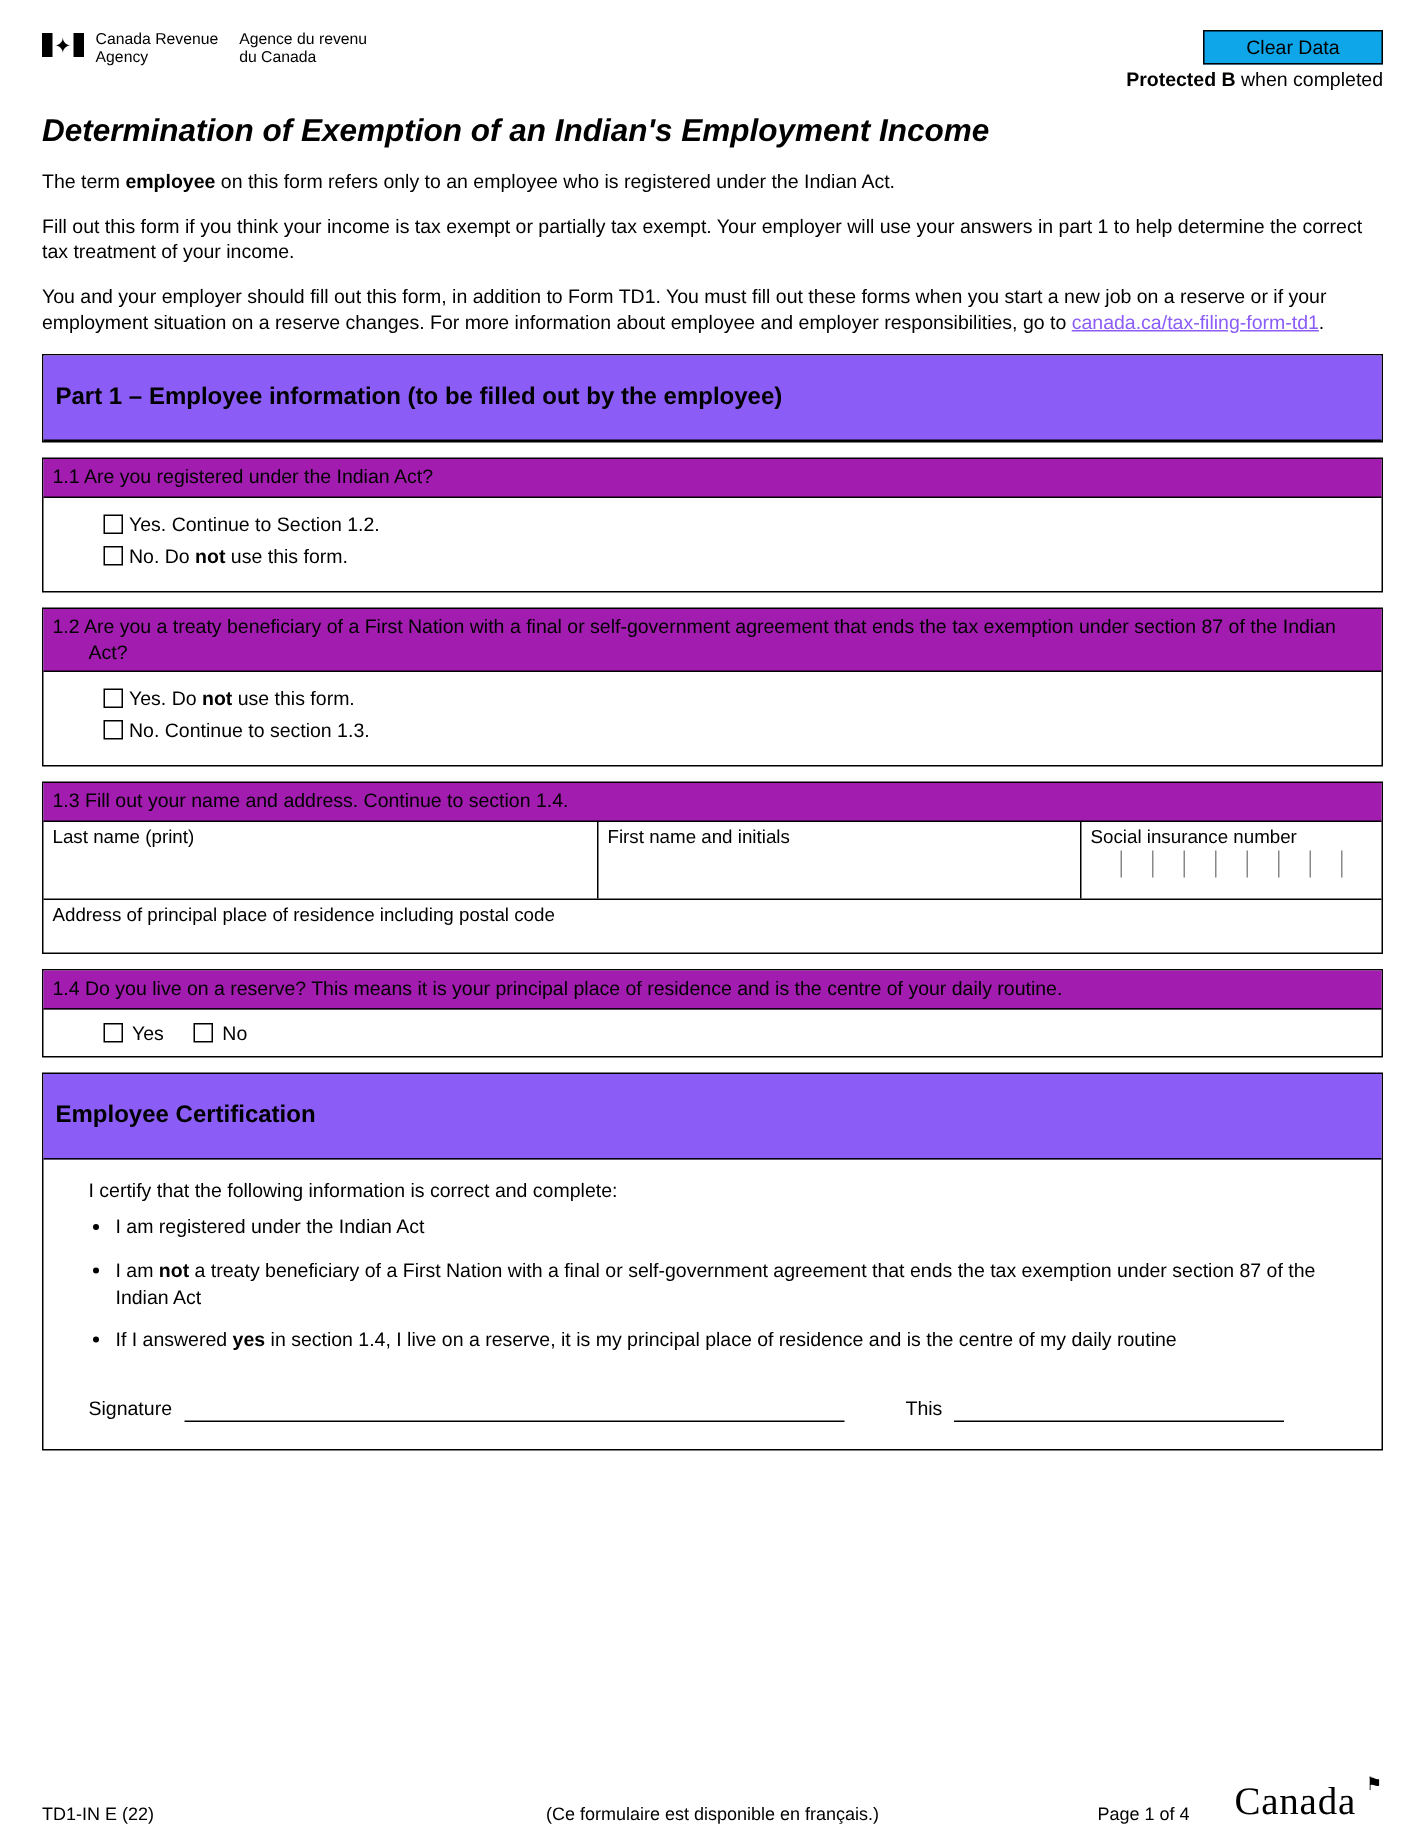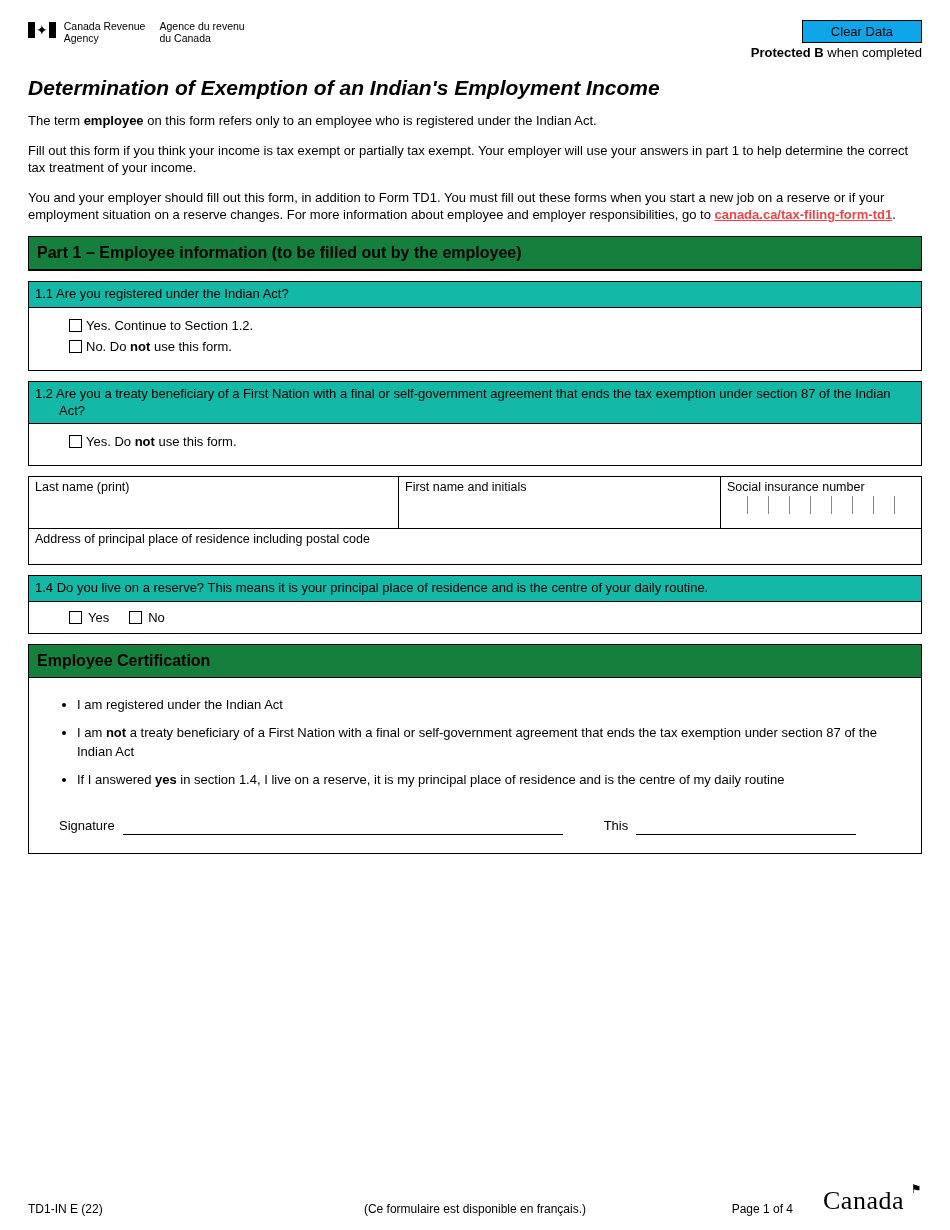--- a/index.html
+++ b/index.html
@@ -53,41 +53,41 @@
   .protected b { font-weight: bold; }
 
   h1.title {
     text-align: left;
     font-size: 21px;
     margin: 16px 0 12px 0;
     font-weight: bold;
     font-style: italic;
   }
   .intro p { margin: 0 0 12px 0; font-size: 13px; line-height: 1.35; }
-  a.link { color: #ef4444; font-weight: bold; text-decoration: underline; }
+  a.link { color: #8b5cf6; font-weight: normal; text-decoration: underline; }
 
   .section-box {
     border: 1.5px solid #000;
     margin-bottom: 10px;
   }
   .section-header {
-    background: #15803d;
+    background: #8b5cf6;
     border-bottom: 1.5px solid #000;
-    padding: 7px 8px;
+    padding: 19px 8px;
     font-weight: bold;
     font-size: 16px;
   }
   .section-header.small { font-size: 16px; }
 
   .q-block {
     border: 1px solid #000;
     margin-bottom: 10px;
   }
   .q-head {
-    background: #14b8a6;
+    background: #a21caf;
     border-bottom: 1px solid #000;
     padding: 4px 6px;
     font-size: 13px;
     line-height: 1.3;
   }
   .q-body {
     padding: 10px 12px 10px 40px;
     font-size: 13px;
   }
   .q-body .opt-row { display:flex; align-items:center; gap:4px; margin-bottom:6px; }
@@ -235,24 +235,29 @@
 
   <div class="q-block">
     <div class="q-head" style="padding-left:6px; text-indent:-0px;">
       <div style="padding-left:24px; text-indent:-24px;">1.2 Are you a treaty beneficiary of a First Nation with a final or self-government agreement that ends the tax exemption under section 87 of the Indian Act?</div>
     </div>
     <div class="q-body">
       <div class="opt-row">
         <span class="cb"></span>
         <span><span>Yes. Do </span><b>not</b><span> use this form.</span></span>
       </div>
+      <div class="opt-row">
+        <span class="cb"></span>
+        <span>No. Continue to section 1.3.</span>
+      </div>
     </div>
   </div>
 
   <div class="grid-13">
+    <div class="q-head">1.3 Fill out your name and address. Continue to section 1.4.</div>
     <div class="row-fields">
       <div class="f-last"><span>Last name (print)</span></div>
       <div class="f-first"><span>First name and initials</span></div>
       <div class="f-sin">
         <span>Social insurance number</span>
         <div class="sin-boxes">
           <span></span>
             <span></span>
             <span></span>
             <span></span>
@@ -276,20 +281,21 @@
         <span class="gap"></span>
         <span class="cb"></span>
         <span>No</span>
       </div>
     </div>
   </div>
 
   <div class="cert-box">
     <div class="section-header small">Employee Certification</div>
     <div class="cert-body">
+      <div>I certify that the following information is correct and complete:</div>
       <ul>
         <li>I am registered under the Indian Act</li>
         <li><span>I am </span><b>not</b><span> a treaty beneficiary of a First Nation with a final or self-government agreement that ends the tax exemption under section 87 of the Indian Act</span></li>
         <li><span>If I answered </span><b>yes</b><span> in section 1.4, I live on a reserve, it is my principal place of residence and is the centre of my daily routine</span></li>
       </ul>
       <div class="sig-row">
         <div class="sig-field">
           <span>Signature</span>
           <span class="sig-line-long"></span>
         </div>

